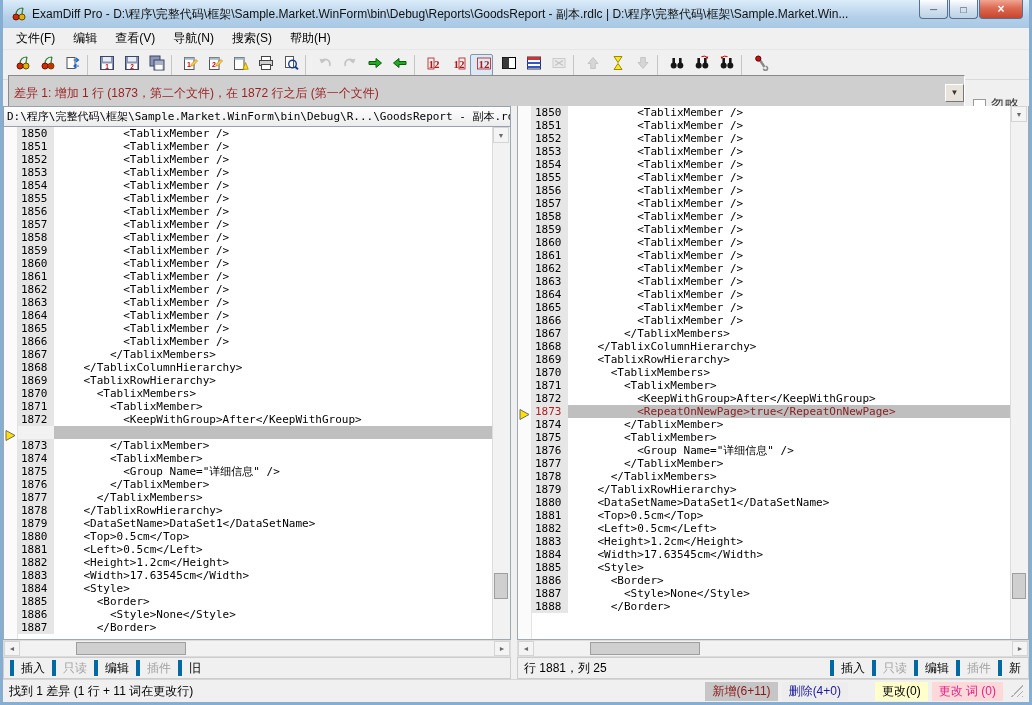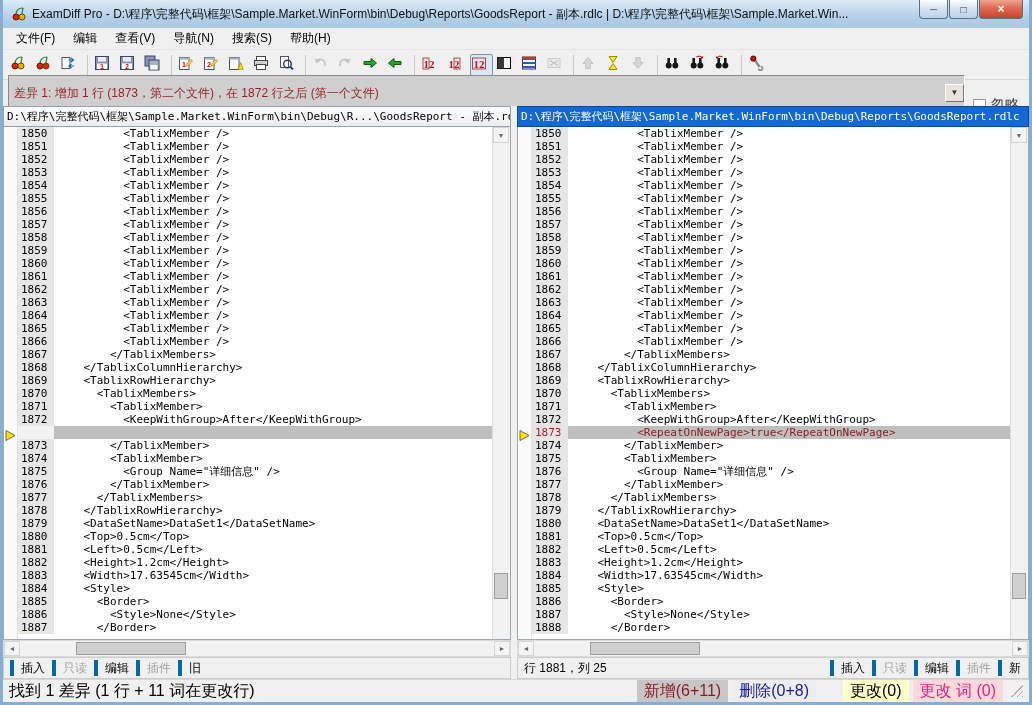--- a/index.html
+++ b/index.html
@@ -14,21 +14,21 @@
   .winbtns{display:flex;margin-left:8px;margin-right:6px;flex:none;}
   .winbtn{width:29px;height:19px;box-sizing:border-box;border:1px solid #58708a;border-top:none;border-radius:0 0 4px 4px;
     background:linear-gradient(#fdfdfd,#d8e5f1 45%,#bcd2e6);display:flex;align-items:center;justify-content:center;
     font-size:10px;color:#2a3a4a;margin-left:1px;}
   .winbtn.close{width:44px;background:linear-gradient(#f0a592,#dd6a52 45%,#c6452e);color:#fff;font-size:12px;font-weight:bold;}
   
   .menubar{height:21px;flex:none;background:#f0f0f0;display:flex;align-items:center;padding-left:4px;border-bottom:1px solid #e6e6e6;}
   .menu-item{font-size:12px;padding:2px 9px;color:#000;}
   
   .toolbar{height:29px;flex:none;background:#f0f0f0;display:flex;align-items:center;padding-left:5px;border-bottom:1px solid #dadada;}
-  .tbtn{width:23px;height:22px;display:flex;align-items:center;justify-content:flex-start;margin:12px 1px;border:1px solid transparent;box-sizing:border-box;}
+  .tbtn{width:23px;height:22px;display:flex;align-items:center;justify-content:flex-end;margin:12px 1px;border:1px solid transparent;box-sizing:border-box;}
   .tbtn svg{width:16px;height:16px;}
   .tbtn.pressed{border:1px solid #7e96ae;background:#dce8f4;border-radius:2px;}
   .tbtn.disabled svg{opacity:.42;filter:grayscale(1);}
   .tsep{width:1px;height:20px;background:#c6c6c6;margin:0 4px;flex:none;}
   
   .diffbar{height:26px;flex:none;display:flex;align-items:center;padding:0 5px;background:#f0f0f0;gap:8px;}
   .diff-combo{flex:1;height:36px;box-sizing:border-box;background:#cfcfcf;border:1px solid;border-color:#8a8a8a #ffffff #ffffff #8a8a8a;display:flex;align-items:center;}
   .diff-msg{flex:1;font-size:12px;color:#9b1f1f;padding:0 5px;white-space:nowrap;overflow:hidden;}
   .combo-btn{width:19px;height:18px;box-sizing:border-box;background:#e8e4dc;border:1px solid;border-color:#fff #777 #777 #fff;display:flex;align-items:center;justify-content:center;}
   .dd-arrow{font-size:8px;color:#333;line-height:1;}
@@ -66,21 +66,21 @@
   .hscroll .arr-left{top:0;left:0;height:15px;}
   .hscroll .arr-right{top:0;right:0;height:15px;}
   .hthumb{position:absolute;top:1px;height:13px;left:72px;width:110px;background:#cfcfcf;border:1px solid #9e9e9e;box-sizing:border-box;}
   
   .pstatus{height:22px;flex:none;background:#f0f0f0;border:1px solid #cccccc;box-sizing:border-box;display:flex;align-items:center;padding-left:6px;font-size:12px;}
   .pstatus .pos{flex:1;color:#000;white-space:nowrap;}
   .modes{display:flex;height:100%;align-items:center;}
   .mode{padding:0 7px;border-left:4px solid #0369a1;height:16px;line-height:16px;color:#000;white-space:nowrap;}
   .mode.dim{color:#a2a2a2;}
   
-  .gstatus{height:22px;flex:none;background:#f0f0f0;border-top:1px solid #d6d6d6;display:flex;align-items:center;padding:0 6px;font-size:16px;gap:4px;}
+  .gstatus{height:22px;flex:none;background:#f0f0f0;border-top:1px solid #d6d6d6;display:flex;align-items:center;padding:0 6px;font-size:12px;gap:4px;}
   .gsummary{flex:1;color:#000;white-space:nowrap;}
   .counter{padding:1px 7px;white-space:nowrap;}
   .grip{width:12px;height:12px;margin-left:4px;background:
     linear-gradient(135deg,transparent 50%,#b0b0b0 50%,#b0b0b0 57%,transparent 57%,transparent 71%,#b0b0b0 71%,#b0b0b0 78%,transparent 78%,transparent 92%,#b0b0b0 92%);}
 </style>
 </head>
 <body>
 
 <div id="window">
   <div class="titlebar">
@@ -393,21 +393,20 @@
             <span class="mode">编辑</span>
             <span class="mode dim">插件</span>
             <span class="mode">旧</span>
           </span>
       </div>
     </div>
 
     <div class="pane-divider"></div>
 
     <div class="panel right">
-      <div class="pane-header hr">D:\程序\完整代码\框架\Sample.Market.WinForm\bin\Debug\Reports\GoodsReport.rdlc</div>
       <div class="pane-body">
         <div class="markers" id="markers-right">
             <div class="marker" style="top: 300px;"><svg width="11" height="11" viewBox="0 0 11 11">
                 <path d="M1 0.5 L10 5.5 L1 10.5 Z" fill="#ffe000" stroke="#6a6a6a"></path>
               </svg></div>
           </div>
         <div class="rows" id="rows-right">
             <div class="row"><span class="num">1850</span><span class="txt">          &lt;TablixMember /&gt;</span></div>
             <div class="row"><span class="num">1851</span><span class="txt">          &lt;TablixMember /&gt;</span></div>
             <div class="row"><span class="num">1852</span><span class="txt">          &lt;TablixMember /&gt;</span></div>
@@ -469,19 +468,19 @@
             <span class="mode">新</span>
           </span>
       </div>
     </div>
   </div>
 
   <div class="gstatus">
     <span class="gsummary">找到 1 差异 (1 行 + 11 词在更改行)</span>
     <span id="counters" style="display:flex;gap:4px;align-items:center;">
         <span class="counter" style="color: rgb(139, 26, 26); background: rgb(198, 198, 198);">新增(6+11)</span>
-        <span class="counter" style="color: rgb(26, 26, 155); background: rgb(237, 237, 237);">删除(0+8)</span>
+        <span class="counter" style="color: rgb(26, 26, 155); background: rgb(237, 237, 237);">删除(4+0)</span>
         <span class="counter" style="color: rgb(0, 0, 0); background: rgb(255, 255, 204); margin-left: 23px;">更改(0)</span>
         <span class="counter" style="color: rgb(224, 33, 138); background: rgb(255, 217, 217);">更改 词 (0)</span>
       </span>
     <span class="grip"></span>
   </div>
 </div>
 
 </body></html>

